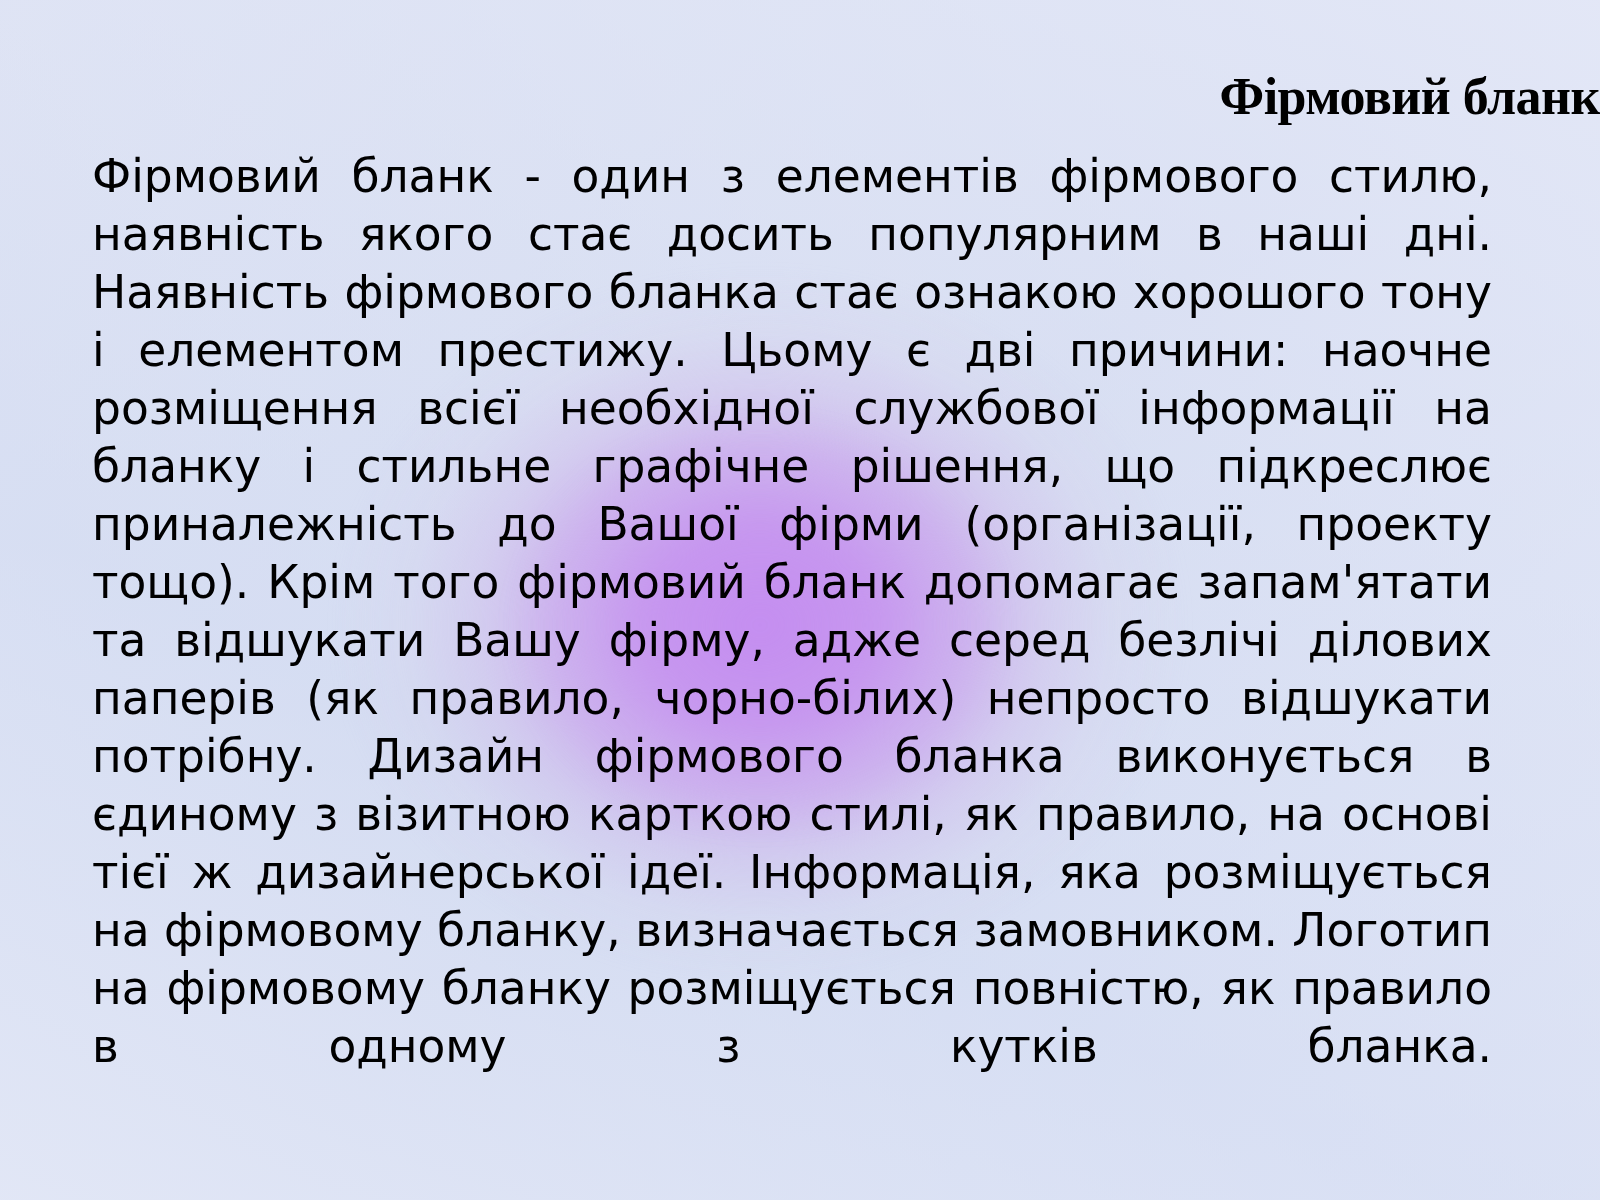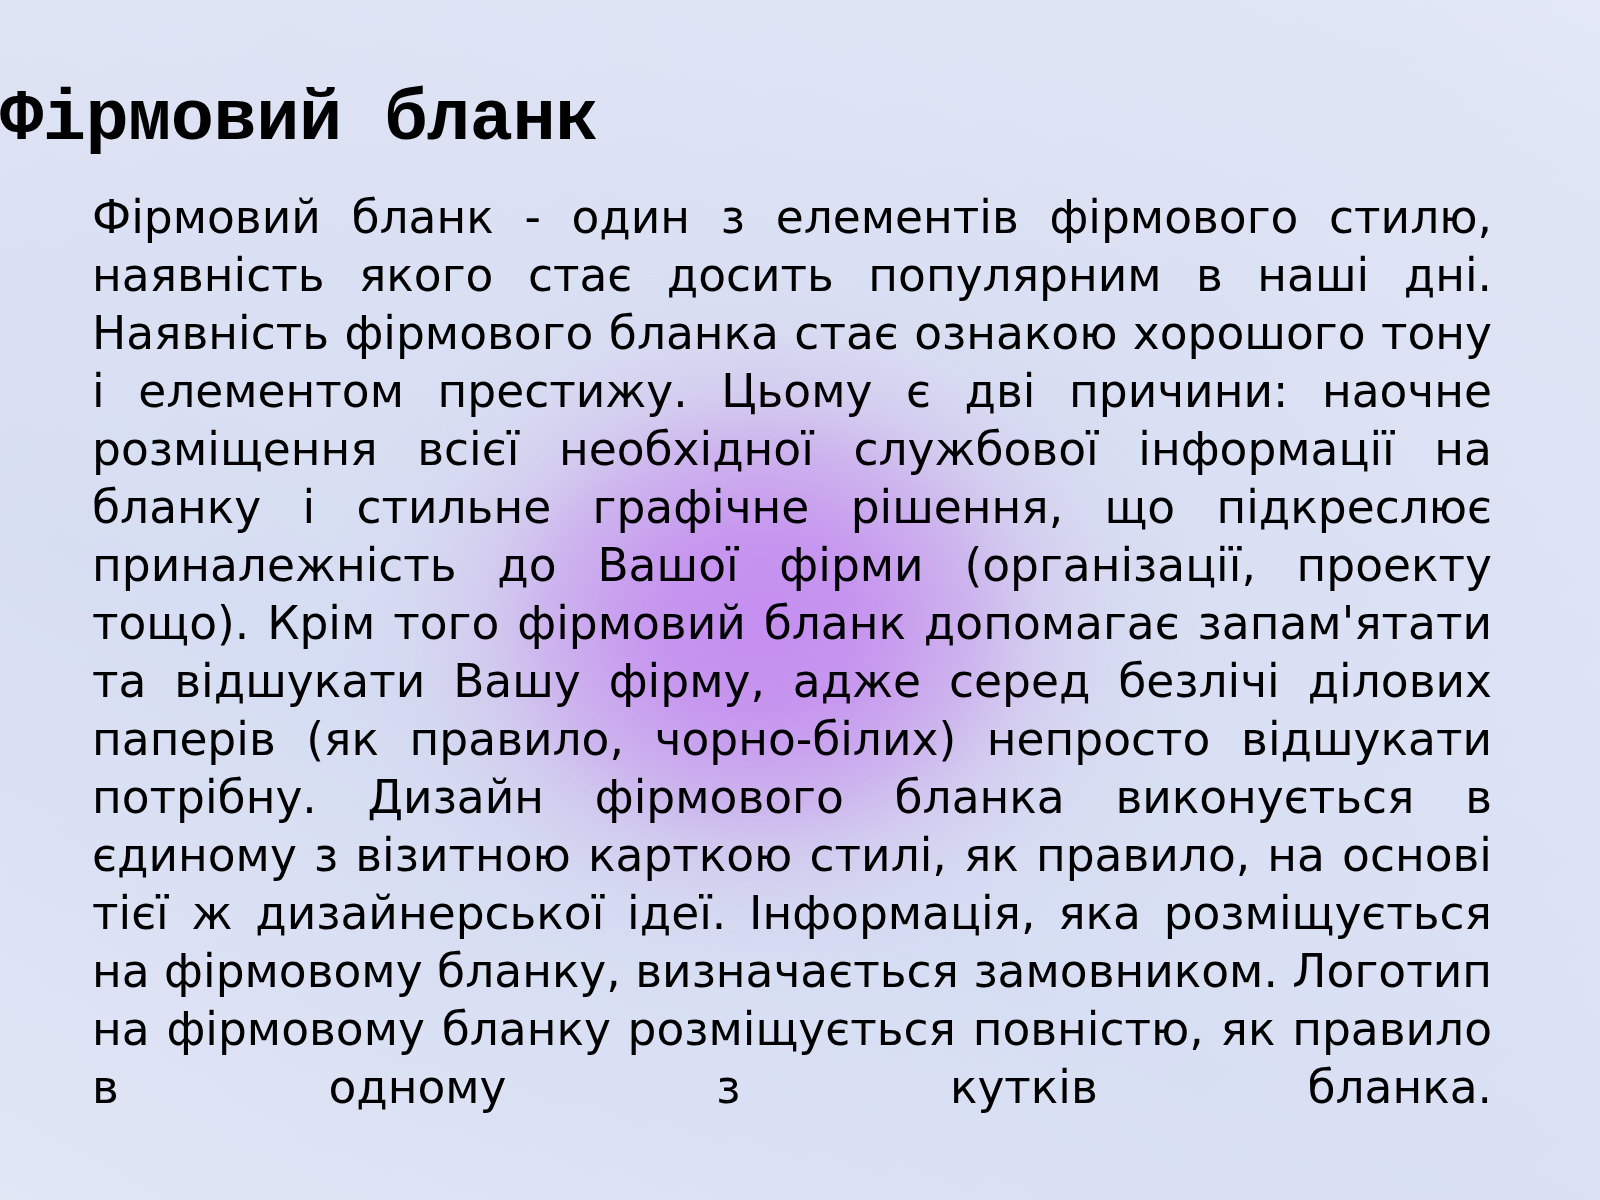--- a/index.html
+++ b/index.html
@@ -88,44 +88,43 @@
     position: absolute;
     inset: 0;
     z-index: 5;
   }
 
   #title {
     position: absolute;
     left: 0;
     right: 0;
     top: 36px;
-    text-align: left;
-    font-family: Liberation Mono, monospace;
+    text-align: right;
+    font-family: Liberation Serif, serif;
     font-weight: bold;
-    font-size: 72px;
+    font-size: 52px;
     line-height: 1.0;
     letter-spacing: -0.5px;
     color: #000000;
   }
 
   #body-text {
     position: absolute;
     left: 92px;
     top: 148px;
     width: 1400px;
     font-family: "DejaVu Sans", sans-serif;
     font-weight: normal;
     font-size: 45.5px;
     line-height: 58px;
     color: #000000;
     text-align: justify;
     text-justify: inter-word;
     hyphens: none;
     word-spacing: 0px;
-    margin-top: 41px;
   }
   
   #body-text::after {
     content: "";
     display: inline-block;
     width: 100%;
   }
 </style>
 </head>
 <body>

